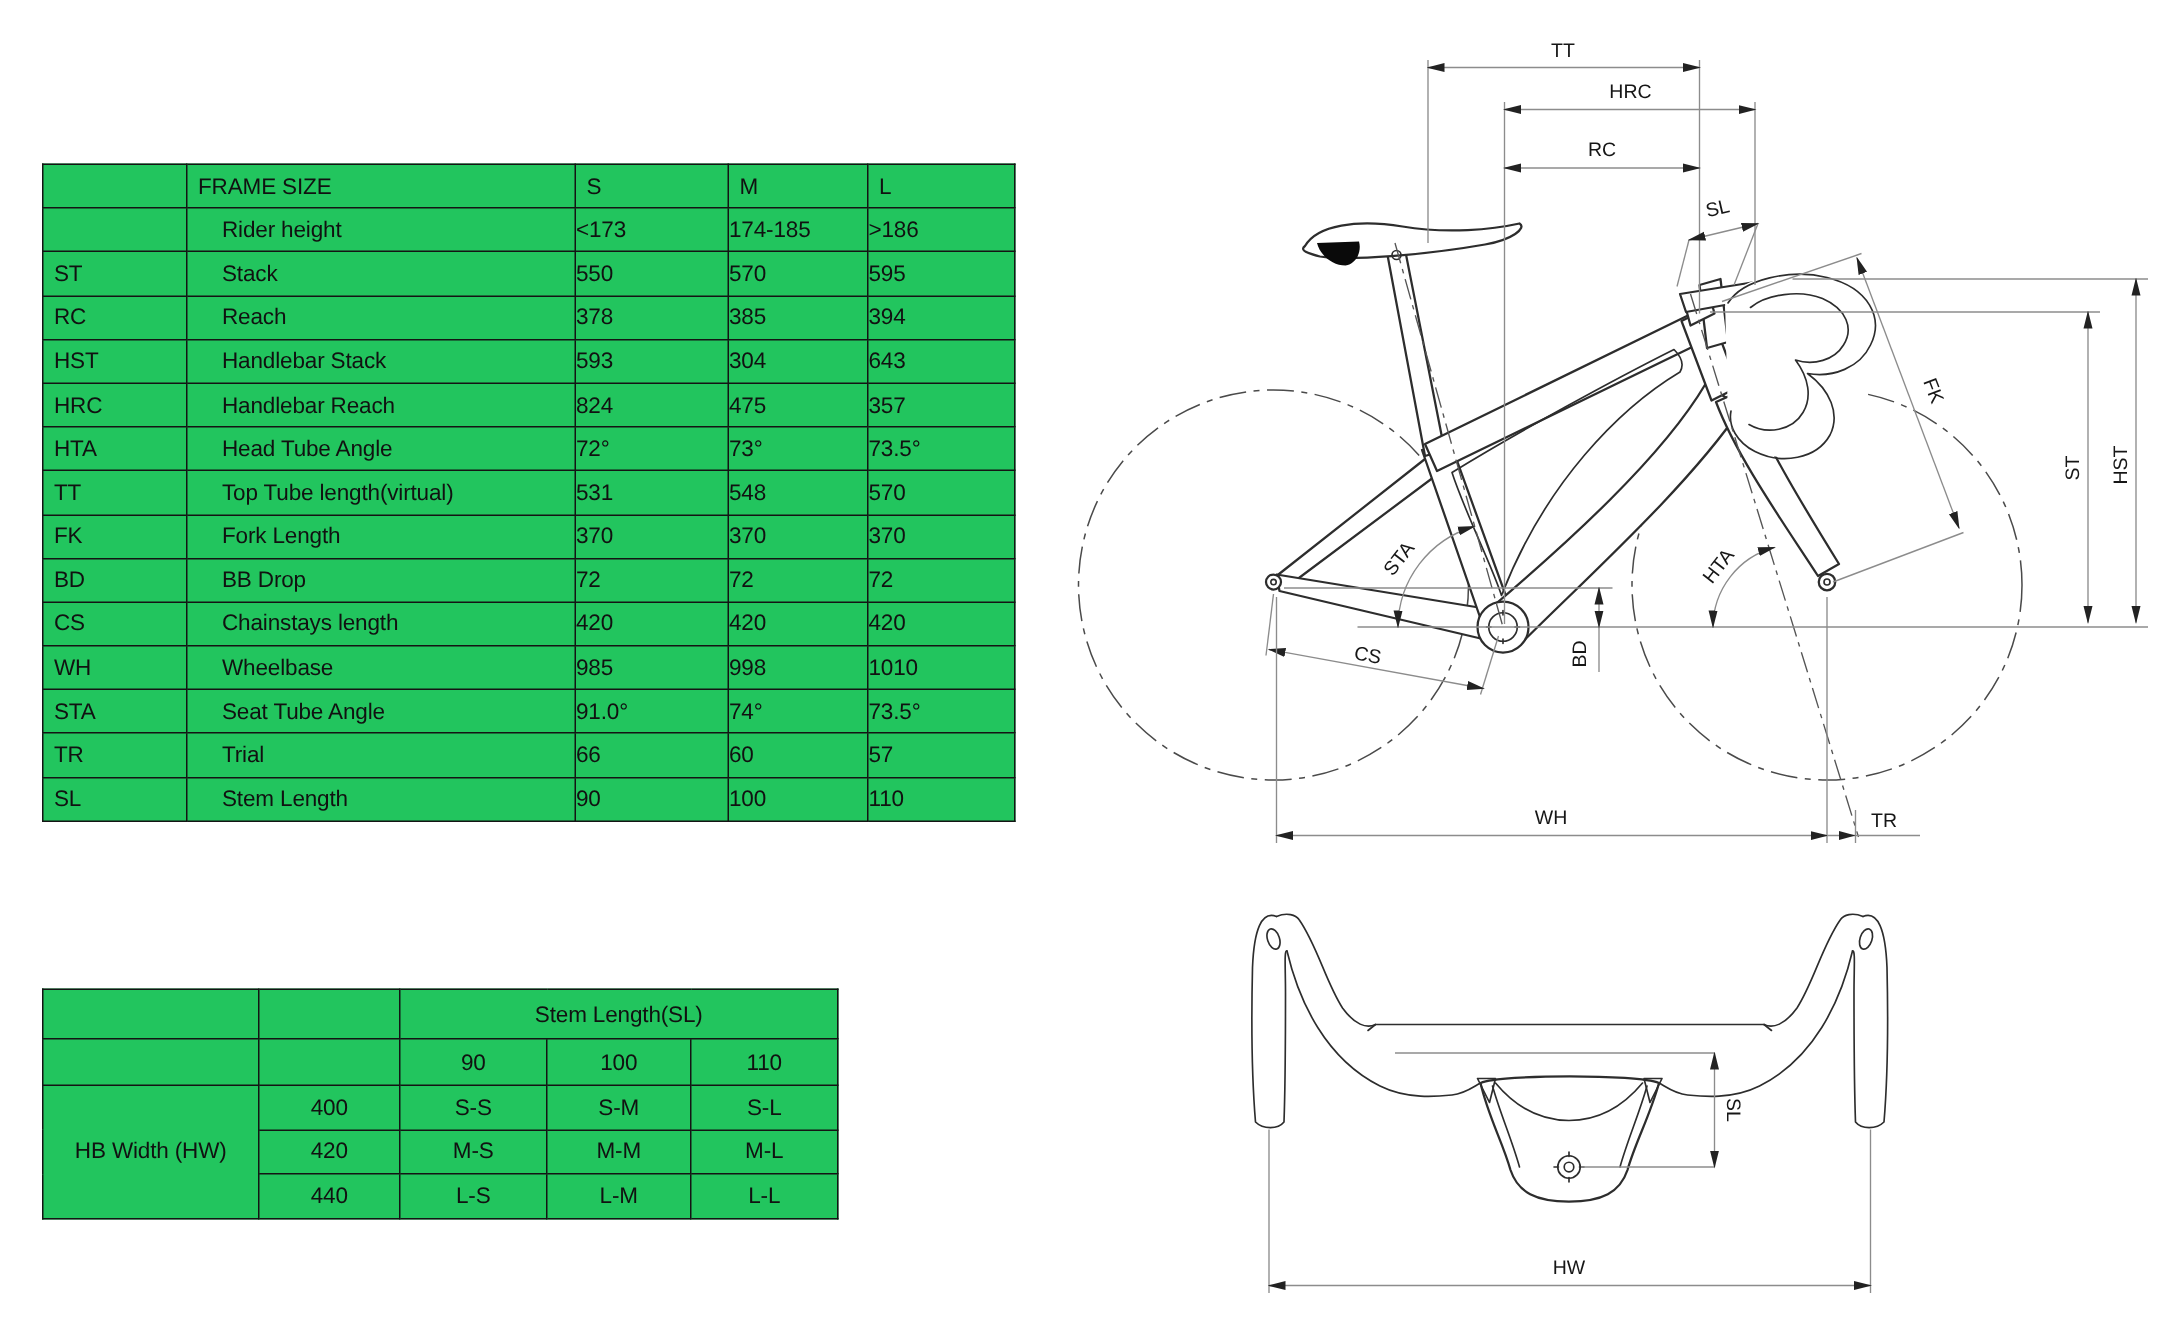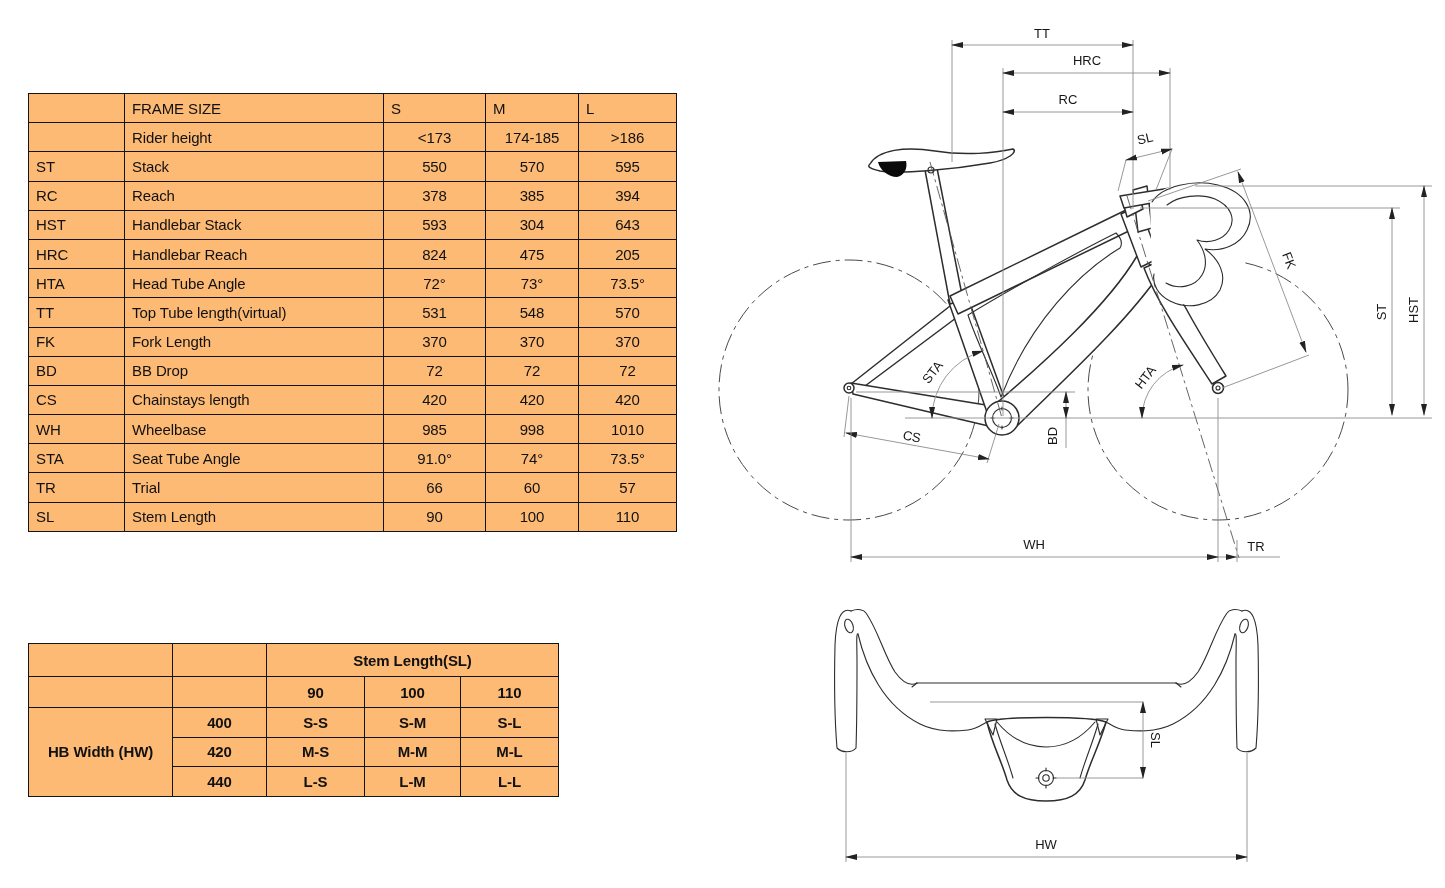--- a/index.html
+++ b/index.html
@@ -3,31 +3,31 @@
 <meta charset="utf-8">
 <style>
   :root{
     --line:#2d2d2d; --dim:#8c8c8c; --text:#161616; --bg:#ffffff;
   }
   html,body{margin:0;padding:0;}
   body{
     width:1445px;height:888px;position:relative;background:var(--bg);
     font-family:"Liberation Sans", sans-serif;color:var(--text);overflow:hidden;
   }
-  table{border-collapse:collapse;table-layout:fixed;position:absolute;background:#fdba74;}
+  table{border-collapse:collapse;table-layout:fixed;position:absolute;background:#22c55e;margin-top:16px;}
   td,th{border:1.5px solid #141414;font-size:15px;font-weight:normal;
         white-space:nowrap;overflow:hidden;letter-spacing:-0.1px;color:#111;}
   .geo-table{left:28px;top:93px;width:648px;}
   .geo-table tr{height:29.2px;}
   .geo-table .idcell{padding-left:7px;text-align:left;}
-  .geo-table .namecell{padding-left:7px;text-align:left;}
-  .geo-table .val{text-align:center;padding:0;}
+  .geo-table .namecell{padding-left:23px;text-align:left;}
+  .geo-table .val{text-align:left;padding:0;}
   .geo-table .hdr{padding-left:7px;text-align:left;}
   .stem-table{left:28px;top:643px;width:530px;}
-  .stem-table td{text-align:center;padding:0;font-weight:bold;}
+  .stem-table td{text-align:center;padding:0;}
   .stem-table tr{height:29.5px;}
   .stem-table tr.r1{height:33px;}
   .stem-table tr.r2{height:31px;}
   svg{position:absolute;left:0;top:0;}
   .frame{fill:#fff;stroke:var(--line);stroke-width:1.5;stroke-linejoin:round;}
   .detail{fill:none;stroke:var(--line);stroke-width:1.1;stroke-linejoin:round;stroke-linecap:round;}
   .wheel{fill:none;stroke:#4a4a4a;stroke-width:1;stroke-dasharray:18 5 4 5;}
   .axis{fill:none;stroke:#555;stroke-width:0.9;stroke-dasharray:14 4 3 4;}
   .dim{fill:none;stroke:var(--dim);stroke-width:0.9;}
   .dimtxt{font-family:"Liberation Sans",sans-serif;font-size:13px;fill:var(--text);}
@@ -80,21 +80,21 @@
         <td class="namecell">Handlebar Stack</td>
         <td class="val">593</td>
         <td class="val">304</td>
         <td class="val">643</td>
       </tr>
       <tr>
         <td class="idcell">HRC</td>
         <td class="namecell">Handlebar Reach</td>
         <td class="val">824</td>
         <td class="val">475</td>
-        <td class="val">205</td>
+        <td class="val">357</td>
       </tr>
       <tr>
         <td class="idcell">HTA</td>
         <td class="namecell">Head Tube Angle</td>
         <td class="val">72°</td>
         <td class="val">73°</td>
         <td class="val">73.5°</td>
       </tr>
       <tr>
         <td class="idcell">TT</td>

